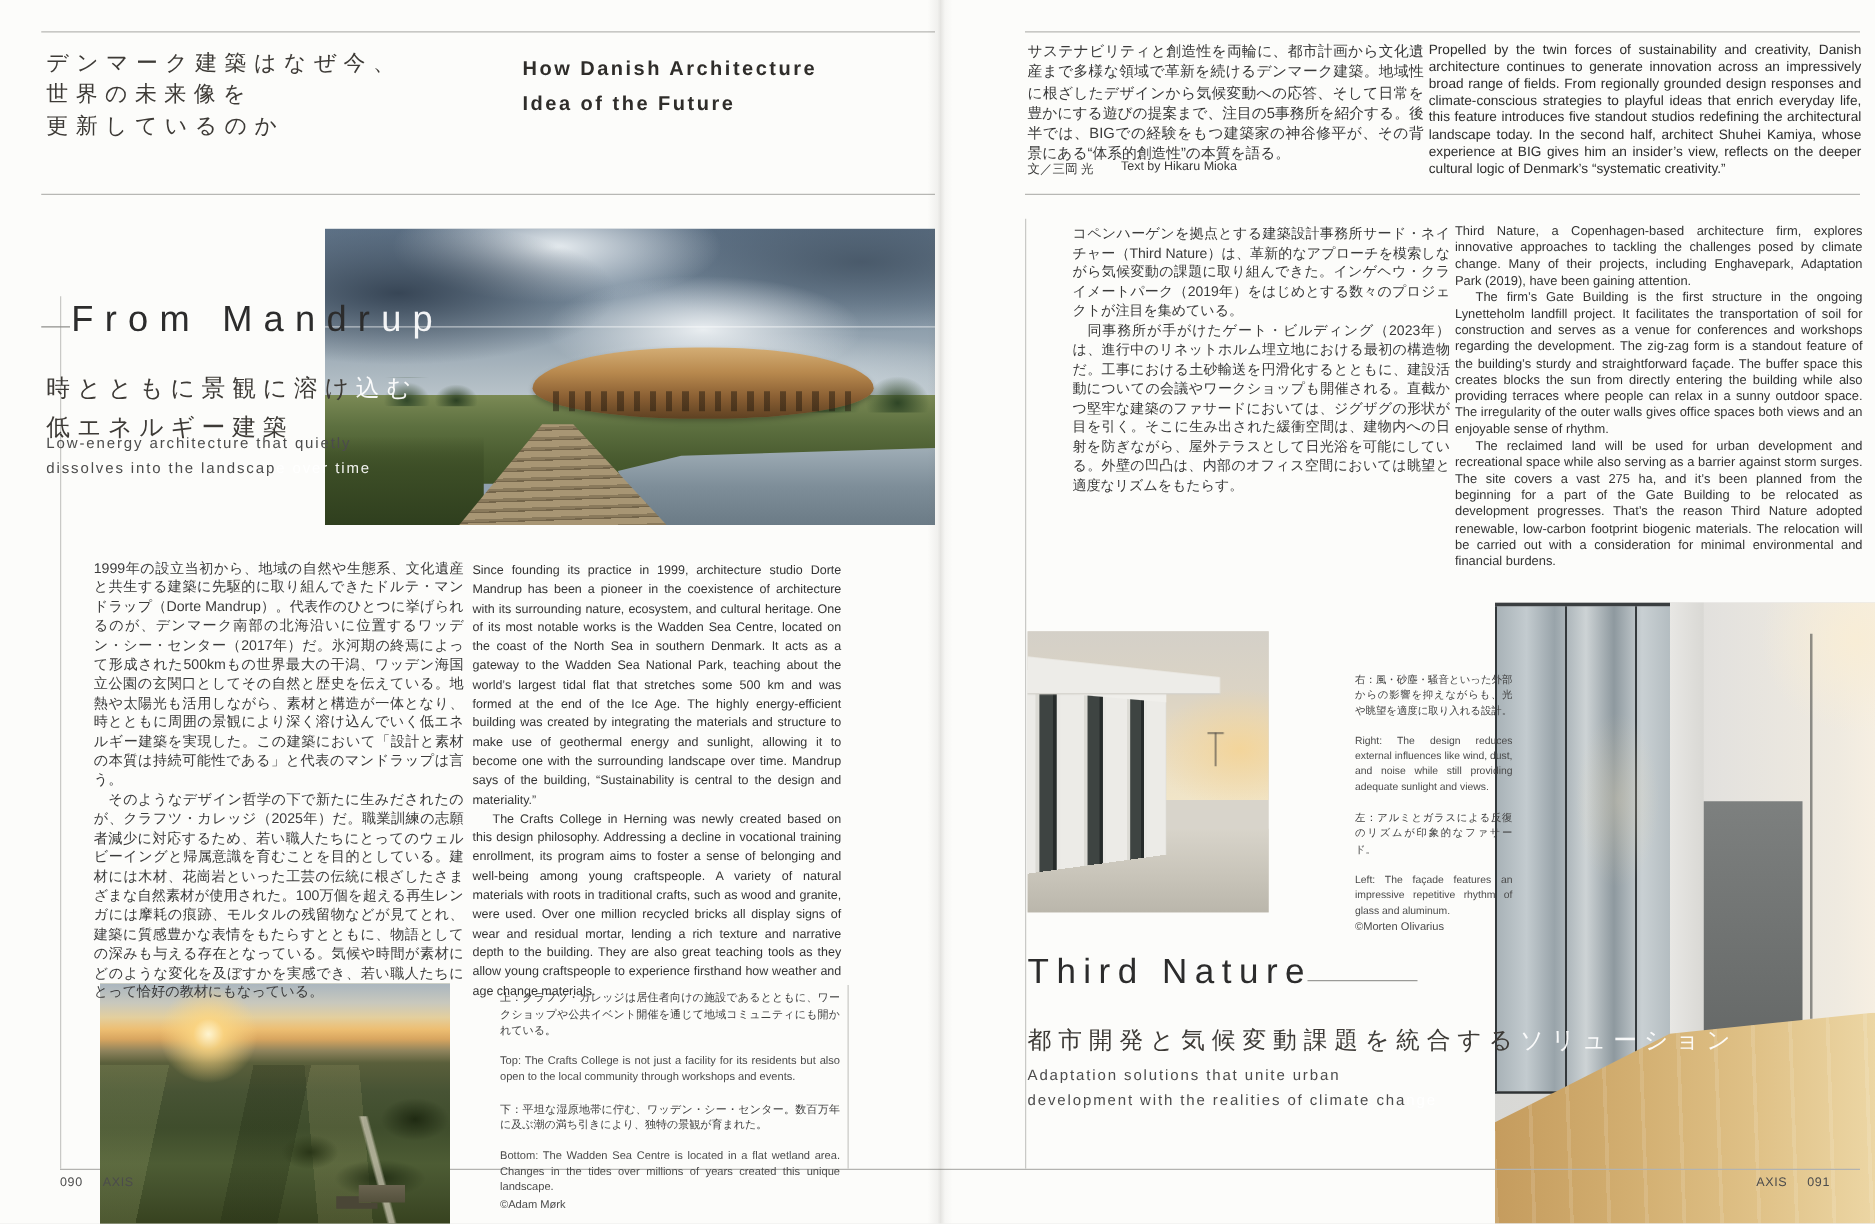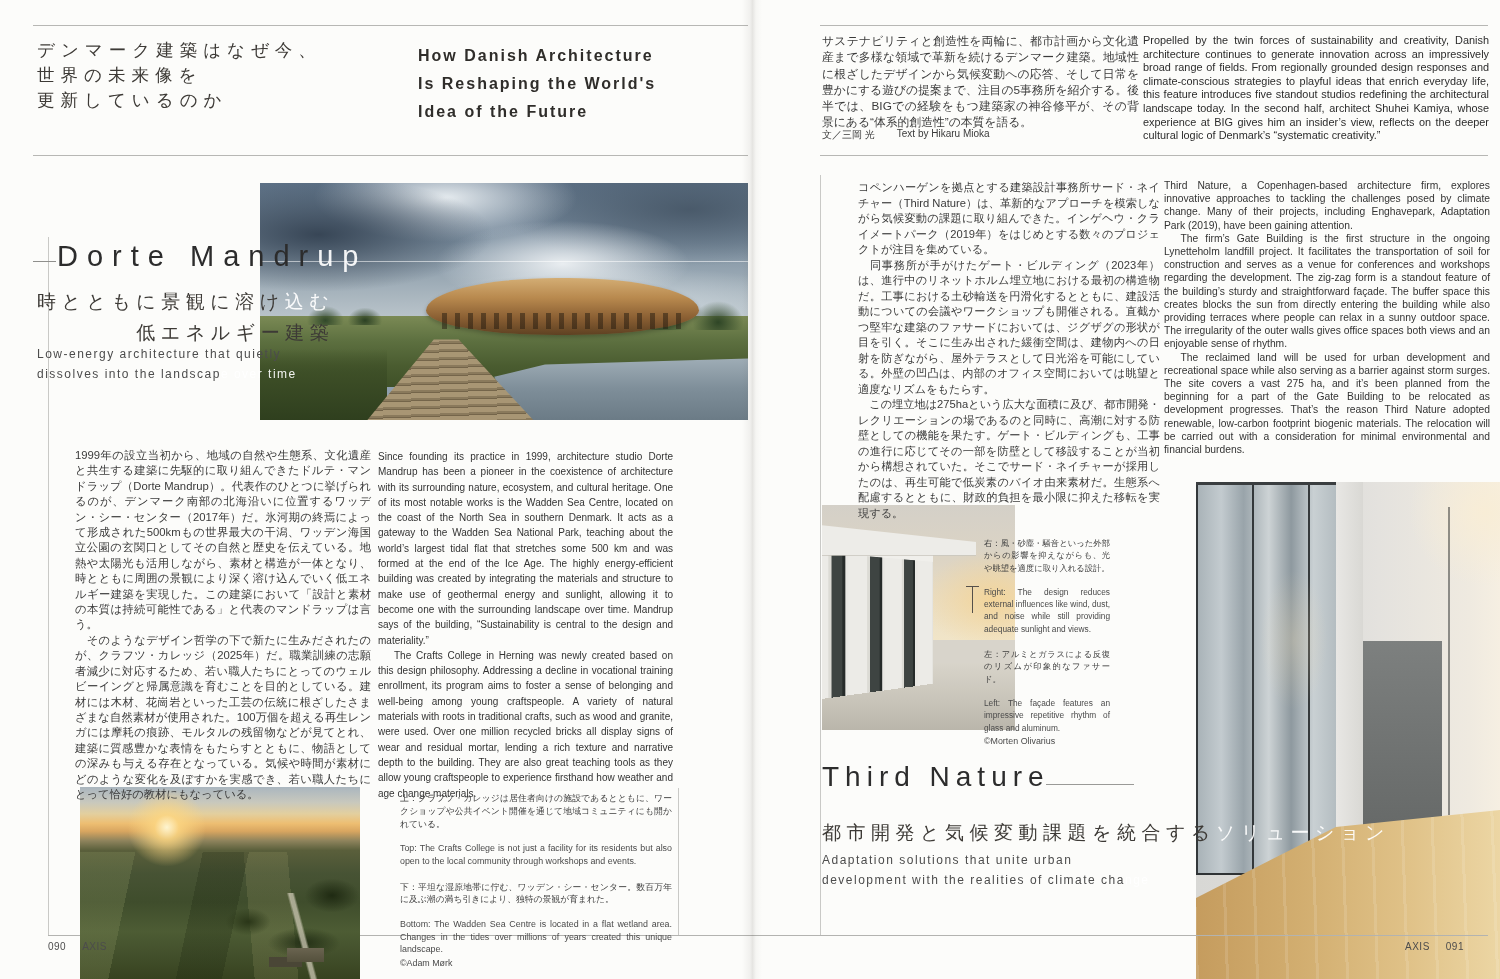--- a/index.html
+++ b/index.html
@@ -17,41 +17,41 @@
   .en-title{left:418px;top:42px;font-size:16px;font-weight:700;letter-spacing:2px;line-height:28px;color:#2f2d2a;z-index:10;}
   .intro-jp{left:822px;top:33px;width:317px;font-size:11.8px;line-height:16.3px;text-align:justify;color:#3a3a3a;z-index:10;}
   .credit{left:822px;top:128px;font-size:10px;color:#3a3a3a;z-index:10;display:flex;gap:22px;}
   .intro-en{left:1143px;top:34px;width:346px;font-size:10.9px;line-height:13.6px;text-align:justify;color:#2c2c2c;z-index:10;}
   
   .sec-heading{font-size:29px;letter-spacing:9px;color:#2c2c2c;z-index:10;white-space:nowrap;}
   .dorte-heading{left:57px;top:240px;}
   .third-heading{left:822px;top:761px;font-size:28px;letter-spacing:6px;}
   .on-photo{color:rgba(255,255,255,0.93);}
   .sub-jp{font-size:19px;letter-spacing:5.5px;color:#3d3a36;z-index:10;white-space:nowrap;}
-  .dorte-sub-jp{left:37px;top:286px;line-height:31px;text-align:right;}
+  .dorte-sub-jp{left:37px;top:296px;line-height:31px;}
   .third-sub-jp{left:822px;top:817px;line-height:31px;}
   .sub-en{font-size:12px;letter-spacing:1.5px;color:#4c4c4c;z-index:10;line-height:19.5px;white-space:nowrap;}
   .dorte-sub-en{left:37px;top:345px;}
   .third-sub-en{left:822px;top:851px;}
   
   .jp-col{font-size:11.3px;line-height:15.4px;text-align:justify;color:#3a3a3a;z-index:10;}
   .jp-col p,.en-col p{margin:0;}
   .dorte-jp-col{left:75px;top:448px;width:296px;}
   .third-jp-col{left:858px;top:180px;width:302px;font-size:11.2px;line-height:15.5px;}
   .en-col{font-size:10px;line-height:15.3px;text-align:justify;color:#333;z-index:10;}
   .dorte-en-col{left:378px;top:449px;width:295px;}
   .third-en-col{left:1164px;top:179px;width:326px;font-size:10.3px;line-height:13.2px;}
   .en-col p + p{text-indent:1.6em;}
   
   .caption-block{z-index:10;}
   .cap-jp{font-size:8.8px;line-height:12.8px;color:#3e3e3e;text-align:justify;margin:0;}
   .cap-en{font-size:8.9px;line-height:12.6px;color:#4a4a4a;text-align:justify;margin:12px 0 13px 0;}
   .cap-credit{font-size:8.9px;color:#4a4a4a;margin-top:2px;}
   .left-captions{left:400px;top:792px;width:272px;}
-  .right-captions{left:984px;top:537px;width:126px;}
+  .right-captions{left:1084px;top:537px;width:126px;}
   .right-captions .cap-jp,.right-captions .cap-en{font-size:8.3px;line-height:12.3px;}
   
   .footer{font-size:10px;color:#4c4c4c;letter-spacing:0.5px;z-index:30;display:flex;gap:16px;}
   .footer-left{left:48px;top:941px;align-items:flex-end;}
   .footer-right{right:36px;top:941px;}
   
   .photo{position:absolute;overflow:hidden;z-index:1;}
   .photo > div{position:absolute;}
   
   .photo-wadden{left:260px;top:183px;width:488px;height:237px;background:#8fa0ae;}
@@ -155,21 +155,20 @@
   <div class="dorte-rule-stub abs"></div>
   <div class="third-heading-rule abs"></div>
 
   <div class="abs jp-title">
     <div>デンマーク建築はなぜ今、</div>
     <div>世界の未来像を</div>
     <div>更新しているのか</div>
   </div>
   <div class="abs en-title">
     <div>How Danish Architecture</div>
-    <div>Is Reshaping the World's</div>
     <div>Idea of the Future</div>
   </div>
 
   <div class="abs intro-jp">サステナビリティと創造性を両輪に、都市計画から文化遺産まで多様な領域で革新を続けるデンマーク建築。地域性に根ざしたデザインから気候変動への応答、そして日常を豊かにする遊びの提案まで、注目の5事務所を紹介する。後半では、BIGでの経験をもつ建築家の神谷修平が、その背景にある“体系的創造性”の本質を語る。</div>
   <div class="abs credit">
     <span>文／三岡 光</span>
     <span>Text by Hikaru Mioka</span>
   </div>
   <div class="abs intro-en">Propelled by the twin forces of sustainability and creativity, Danish architecture continues to generate innovation across an impressively broad range of fields. From regionally grounded design responses and climate-conscious strategies to playful ideas that enrich everyday life, this feature introduces five standout studios redefining the architectural landscape today. In the second half, architect Shuhei Kamiya, whose experience at BIG gives him an insider’s view, reflects on the deeper cultural logic of Denmark’s “systematic creativity.”</div>
 
@@ -179,21 +178,21 @@
     <div class="p1-trees"></div>
     <div class="p1-trees-left"></div>
     <div class="p1-building"></div>
     <div class="p1-pond"></div>
     <div class="p1-reeds"></div>
     <div class="p1-boardwalk"></div>
   </div>
   <div class="abs dorte-rule-on-photo"></div>
 
   <div class="abs sec-heading dorte-heading">
-    <span>Dorte Mandr</span><span class="on-photo">up</span>
+    <span>From Mandr</span><span class="on-photo">up</span>
   </div>
   <div class="abs sub-jp dorte-sub-jp">
     <div><span>時とともに景観に溶け</span><span class="on-photo">込む</span></div>
     <div>低エネルギー建築</div>
   </div>
   <div class="abs sub-en dorte-sub-en">
     <div>Low-energy architecture that quietly</div>
     <div><span>dissolves into the landscap</span><span class="on-photo">e over time</span></div>
   </div>
 
@@ -218,21 +217,20 @@
     <div class="p2-base"></div>
     <div class="p2-fields"></div>
     <div class="p2-trees"></div>
     <div class="p2-road"></div>
     <div class="p2-buildings"></div>
   </div>
 
   <div class="abs jp-col third-jp-col">
     <p>コペンハーゲンを拠点とする建築設計事務所サード・ネイチャー（Third Nature）は、革新的なアプローチを模索しながら気候変動の課題に取り組んできた。インゲヘウ・クライメートパーク（2019年）をはじめとする数々のプロジェクトが注目を集めている。</p>
     <p>　同事務所が手がけたゲート・ビルディング（2023年）は、進行中のリネットホルム埋立地における最初の構造物だ。工事における土砂輸送を円滑化するとともに、建設活動についての会議やワークショップも開催される。直截かつ堅牢な建築のファサードにおいては、ジグザグの形状が目を引く。そこに生み出された緩衝空間は、建物内への日射を防ぎながら、屋外テラスとして日光浴を可能にしている。外壁の凹凸は、内部のオフィス空間においては眺望と適度なリズムをもたらす。</p>
-    <p>　この埋立地は275haという広大な面積に及び、都市開発・レクリエーションの場であるのと同時に、高潮に対する防壁としての機能を果たす。ゲート・ビルディングも、工事の進行に応じてその一部を防壁として移設することが当初から構想されていた。そこでサード・ネイチャーが採用したのは、再生可能で低炭素のバイオ由来素材だ。生態系へ配慮するとともに、財政的負担を最小限に抑えた移転を実現する。</p>
   </div>
   <div class="abs en-col third-en-col">
     <p>Third Nature, a Copenhagen-based architecture firm, explores innovative approaches to tackling the challenges posed by climate change. Many of their projects, including Enghavepark, Adaptation Park (2019), have been gaining attention.</p>
     <p>The firm’s Gate Building is the first structure in the ongoing Lynetteholm landfill project. It facilitates the transportation of soil for construction and serves as a venue for conferences and workshops regarding the development. The zig-zag form is a standout feature of the building’s sturdy and straightforward façade. The buffer space this creates blocks the sun from directly entering the building while also providing terraces where people can relax in a sunny outdoor space. The irregularity of the outer walls gives office spaces both views and an enjoyable sense of rhythm.</p>
     <p>The reclaimed land will be used for urban development and recreational space while also serving as a barrier against storm surges. The site covers a vast 275 ha, and it’s been planned from the beginning for a part of the Gate Building to be relocated as development progresses. That’s the reason Third Nature adopted renewable, low-carbon footprint biogenic materials. The relocation will be carried out with a consideration for minimal environmental and financial burdens.</p>
   </div>
 
   <div class="photo photo-facade">
     <div class="p3-sky"></div>
     <div class="p3-ground"></div>

